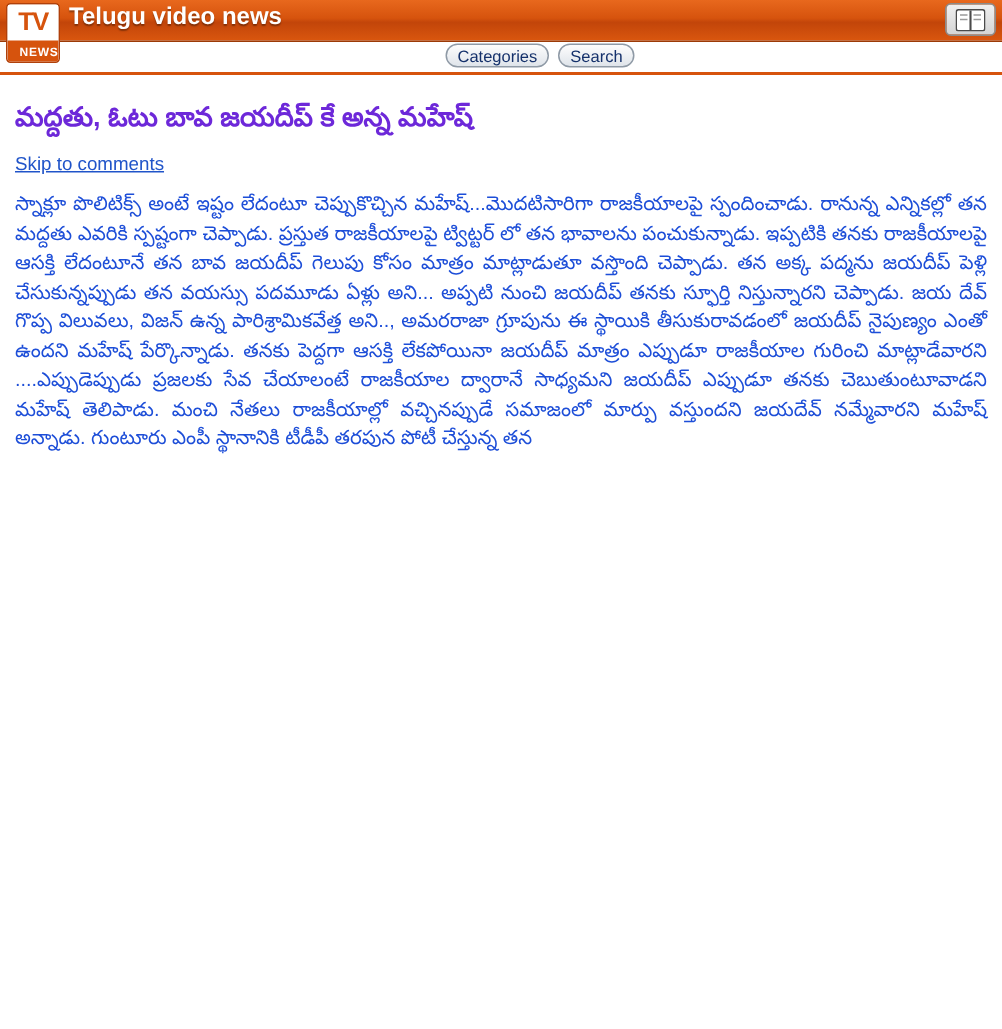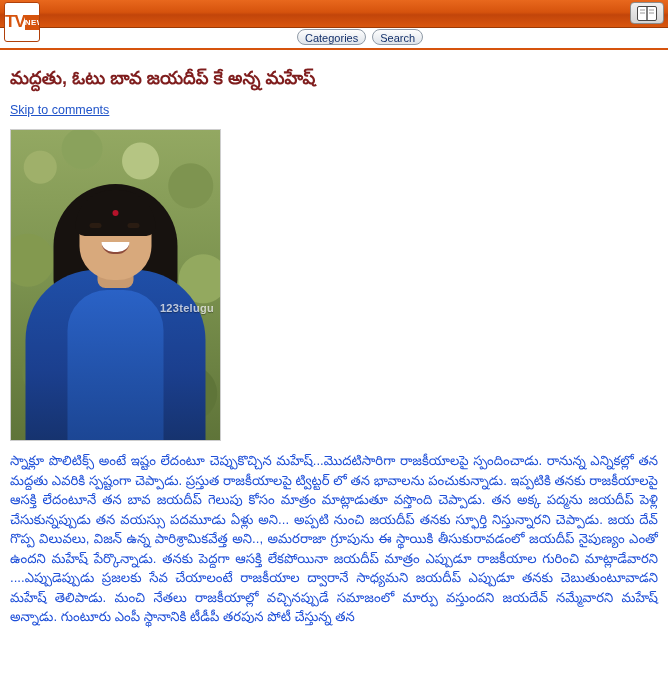--- a/index.html
+++ b/index.html
@@ -30,21 +30,21 @@
   .logo {
     position: absolute;
     left: 4px;
     top: 2px;
     width: 36px;
     height: 40px;
     background: #ffffff;
     border: 1px solid #b0400a;
     border-radius: 3px;
     display: flex;
-    flex-direction: row;
+    flex-direction: column;
     align-items: center;
     justify-content: flex-start;
     overflow: hidden;
     z-index: 5;
   }
   .logo-top {
     width: 100%;
     height: 24px;
     background: #ffffff;
     color: #d6530d;
@@ -117,21 +117,21 @@
   }
 
   
   .content {
     position: relative;
     padding: 10px 10px 0 10px;
   }
   .headline {
     font-size: 18px;
     font-weight: bold;
-    color: #7f1d1d;
+    color: #6d28d9;
     line-height: 24px;
     margin: 6px 0 10px 0;
   }
   .skip-link {
     display: inline-block;
     font-size: 12.5px;
     color: #2054c9;
     text-decoration: underline;
     margin-bottom: 10px;
     text-align: center;
@@ -266,20 +266,21 @@
 </head>
 <body>
 
 <div class="page">
 
   <div class="header">
     <div class="logo">
       <div class="logo-top">TV</div>
       <div class="logo-bottom">NEWS</div>
     </div>
+    <div class="site-title">Telugu video news</div>
     <div class="book-btn">
       <svg width="20" height="15" viewBox="0 0 20 15" aria-hidden="true">
         <rect x="0.5" y="0.5" width="19" height="14" rx="1.5" fill="#ffffff" stroke="#4a4a4a"></rect>
         <line x1="10" y1="1" x2="10" y2="14" stroke="#4a4a4a" stroke-width="1.4"></line>
         <line x1="3" y1="4" x2="8" y2="4" stroke="#9a9a9a" stroke-width="1"></line>
         <line x1="3" y1="7" x2="8" y2="7" stroke="#9a9a9a" stroke-width="1"></line>
         <line x1="12" y1="4" x2="17" y2="4" stroke="#9a9a9a" stroke-width="1"></line>
         <line x1="12" y1="7" x2="17" y2="7" stroke="#9a9a9a" stroke-width="1"></line>
       </svg>
     </div>
@@ -290,33 +291,17 @@
       <div class="navbtn">Categories</div>
       <div class="navbtn">Search</div>
     </div>
   </div>
 
   <div class="content">
     <h1 class="headline">మద్దతు, ఓటు బావ జయదీప్ కే అన్న మహేష్</h1>
 
     <a class="skip-link" href="#">Skip to comments</a>
 
-    <div class="photo-wrap">
-      <div class="bg-foliage"></div>
-      <div class="subject">
-        <div class="hair"></div>
-        <div class="torso"></div>
-        <div class="scarf"></div>
-        <div class="neck"></div>
-        <div class="face"></div>
-        <div class="hair2"></div>
-        <div class="eye l"></div>
-        <div class="eye r"></div>
-        <div class="bindi"></div>
-        <div class="smile"></div>
-      </div>
-      <div class="watermark">123telugu</div>
-    </div>
 
     <p class="article-body">స్నాక్లూ పొలిటిక్స్ అంటే ఇష్టం లేదంటూ చెప్పుకొచ్చిన మహేష్...మొదటిసారిగా రాజకీయాలపై స్పందించాడు. రానున్న ఎన్నికల్లో తన మద్దతు ఎవరికి స్పష్టంగా చెప్పాడు. ప్రస్తుత రాజకీయాలపై ట్విట్టర్ లో తన భావాలను పంచుకున్నాడు. ఇప్పటికి తనకు రాజకీయాలపై ఆసక్తి లేదంటూనే తన బావ జయదీప్ గెలుపు కోసం మాత్రం మాట్లాడుతూ వస్తొంది చెప్పాడు. తన అక్క పద్మను జయదీప్ పెళ్లి చేసుకున్నప్పుడు తన వయస్సు పదమూడు ఏళ్లు అని... అప్పటి నుంచి జయదీప్ తనకు స్ఫూర్తి నిస్తున్నారని చెప్పాడు. జయ దేవ్ గొప్ప విలువలు, విజన్ ఉన్న పారిశ్రామికవేత్త అని.., అమరరాజా గ్రూపును ఈ స్థాయికి తీసుకురావడంలో జయదీప్ నైపుణ్యం ఎంతో ఉందని మహేష్ పేర్కొన్నాడు. తనకు పెద్దగా ఆసక్తి లేకపోయినా జయదీప్ మాత్రం ఎప్పుడూ రాజకీయాల గురించి మాట్లాడేవారని ....ఎప్పుడెప్పుడు ప్రజలకు సేవ చేయాలంటే రాజకీయాల ద్వారానే సాధ్యమని జయదీప్ ఎప్పుడూ తనకు చెబుతుంటూవాడని మహేష్ తెలిపాడు. మంచి నేతలు రాజకీయాల్లో వచ్చినప్పుడే సమాజంలో మార్పు వస్తుందని జయదేవ్ నమ్మేవారని మహేష్ అన్నాడు. గుంటూరు ఎంపీ స్థానానికి టీడీపీ తరపున పోటీ చేస్తున్న తన</p>
   </div>
 
 </div>
 
 </body></html>

